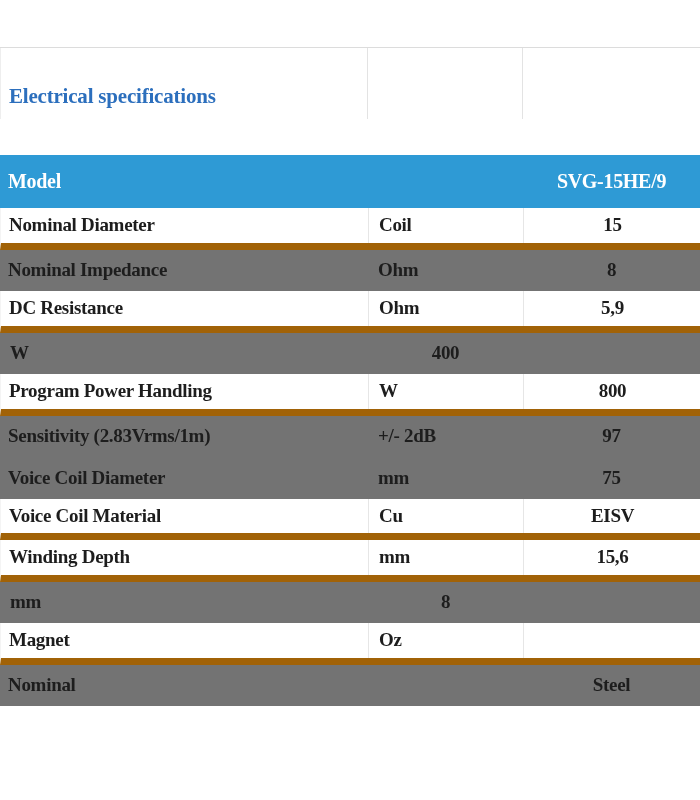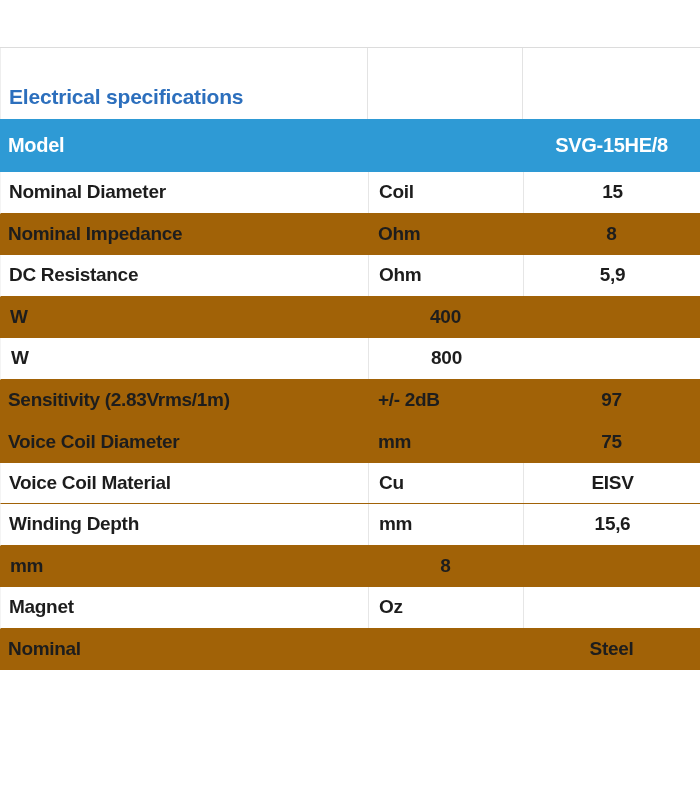--- a/index.html
+++ b/index.html
@@ -5,21 +5,21 @@
   html, body {
     margin: 0;
     padding: 0;
     background: #ffffff;
   }
   .page {
     position: relative;
     width: 700px;
     height: 800px;
     background: #ffffff;
-    font-family: Liberation Sans, sans-serif;
+    font-family: Liberation Serif, serif;
     color: #1d1d1d;
     overflow: hidden;
   }
   .spec-table {
     position: absolute;
     top: 47px;
     left: 0;
     width: 700px;
   }
   .row {
@@ -64,57 +64,58 @@
     font-size: 21px;
     font-weight: 700;
     color: #2c6fbd;
     letter-spacing: -0.2px;
   }
 
   
   .model-row {
     height: 53px;
     background: #2e9ad5;
+    margin-top: 36px;
   }
   .model-row .cell {
     color: #ffffff;
     font-size: 20px;
   }
 
   
   .data-row { height: 41.5px; }
   .data-row.white { background: #ffffff; }
   .data-row.white .c-label,
   .data-row.white .c-unit {
     border-right: 1px solid #e6e6e6;
   }
   .data-row.white {
-    border-bottom: 1px solid #a16207;
+    border-bottom: 7px solid #a16207;
     border-left: 1px solid #f4f4f4;
   }
-  .data-row.gray { background: #a16207; }
+  .data-row.gray { background: #737373; }
 </style>
 </head>
 <body>
 
 <div class="page">
   <div class="spec-table">
 
     <div class="row header-row">
       <div class="cell c-label">
         <span class="table-title">Electrical specifications</span>
       </div>
       <div class="cell c-unit"></div>
       <div class="cell c-value"></div>
     </div>
 
     <div class="row model-row">
       <div class="cell c-label">Model</div>
       <div class="cell c-unit"></div>
-      <div class="cell c-value">SVG-15HE/8</div>
+      <div class="cell c-value">SVG-15HE/9</div>
     </div>
 
     <div class="row data-row white">
       <div class="cell c-label">Nominal Diameter</div>
       <div class="cell c-unit">Coil</div>
       <div class="cell c-value">15</div>
     </div>
     <div class="row data-row gray">
       <div class="cell c-label">Nominal Impedance</div>
       <div class="cell c-unit">Ohm</div>
@@ -123,20 +124,21 @@
     <div class="row data-row white">
       <div class="cell c-label">DC Resistance</div>
       <div class="cell c-unit">Ohm</div>
       <div class="cell c-value">5,9</div>
     </div>
     <div class="row data-row gray">
       <div class="cell c-unit">W</div>
       <div class="cell c-value">400</div>
     </div>
     <div class="row data-row white">
+      <div class="cell c-label">Program Power Handling</div>
       <div class="cell c-unit">W</div>
       <div class="cell c-value">800</div>
     </div>
     <div class="row data-row gray">
       <div class="cell c-label">Sensitivity (2.83Vrms/1m)</div>
       <div class="cell c-unit">+/- 2dB</div>
       <div class="cell c-value">97</div>
     </div>
     <div class="row data-row gray">
       <div class="cell c-label">Voice Coil Diameter</div>

